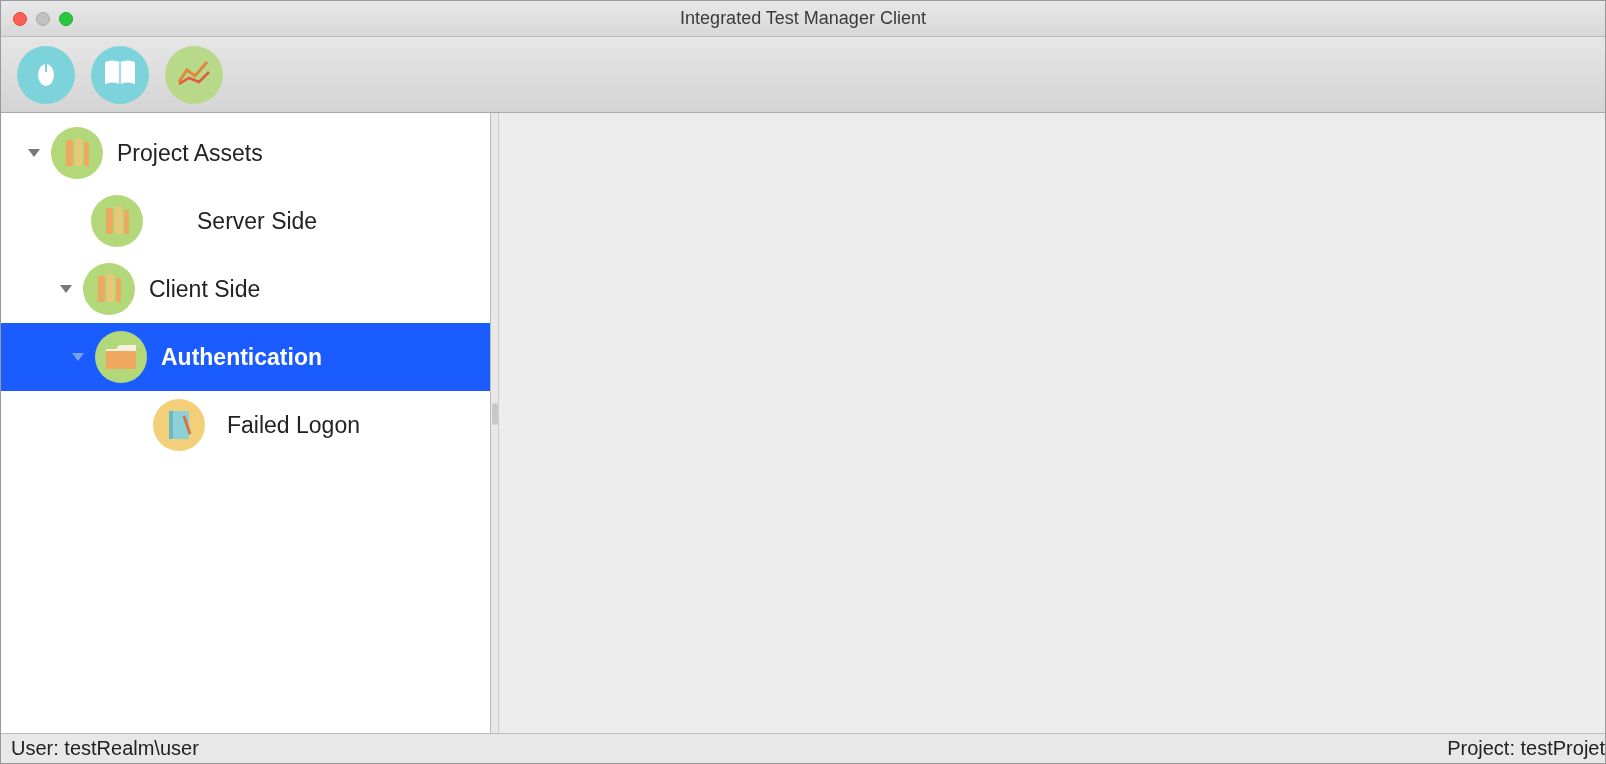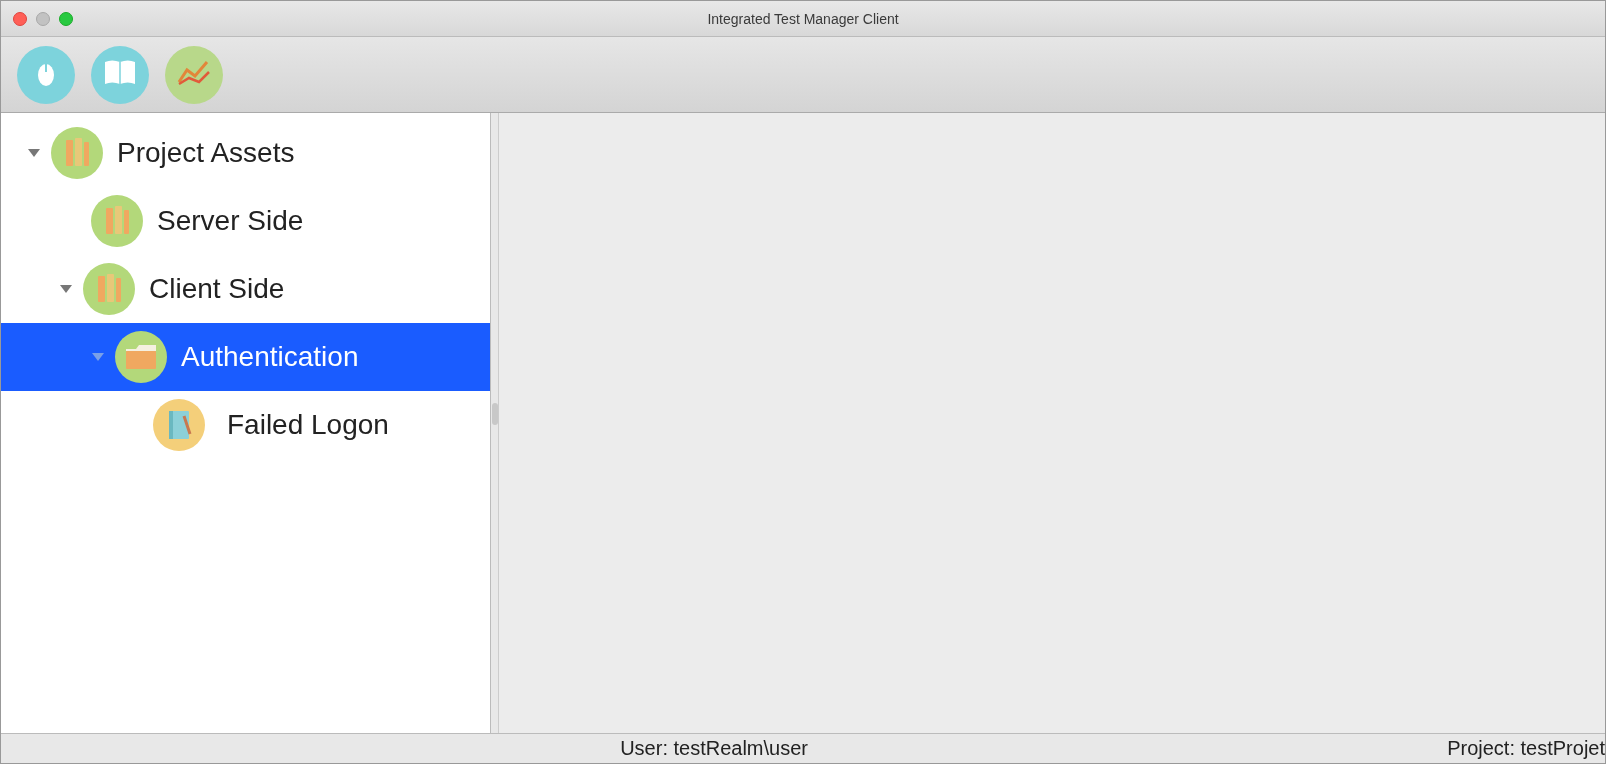--- a/index.html
+++ b/index.html
@@ -41,21 +41,21 @@
       height: 14px;
       border-radius: 50%;
     }
     .tl-close { background: #ff5f57; border: 1px solid #e0443e; }
     .tl-min { background: #c2c2c2; border: 1px solid #a8a8a8; }
     .tl-max { background: #28c940; border: 1px solid #1aab29; }
     .window-title {
       position: absolute;
       left: 50%;
       transform: translateX(-50%);
-      font-size: 14px;
+      font-size: 18px;
       color: #3a3a3a;
     }
     .toolbar {
       height: 76px;
       background: linear-gradient(#e6e6e6, #d4d4d4);
       display: flex;
       align-items: center;
       padding: 0 16px;
       gap: 16px;
       border-bottom: 1px solid #aaa;
@@ -102,21 +102,21 @@
       border-radius: 3px;
     }
     .detail-pane {
       flex: 1;
       background: #ececec;
     }
     .tree-row {
       display: flex;
       align-items: center;
       height: 68px;
-      font-size: 28px;
+      font-size: 23px;
       color: #222;
       cursor: default;
       padding-left: 24px;
     }
     .tree-row.selected {
       background: #1a5cff;
       color: #fff;
     }
     .disclosure {
       width: 18px;
@@ -135,37 +135,36 @@
       display: flex;
       align-items: center;
       justify-content: center;
       margin-right: 14px;
       flex-shrink: 0;
     }
     .icon-green { background: #b3d87a; }
     .icon-yellow { background: #f4cf7a; }
     .indent-0 { padding-left: 24px; }
     .indent-1 { padding-left: 56px; }
-    .indent-2 { padding-left: 88px; }
+    .indent-2 { padding-left: 68px; font-weight: bold; }
     .indent-3 { padding-left: 152px; }
-    .indent-1.no-disclosure { padding-left: 90px; }
+    .indent-1.no-disclosure { padding-left: 90px; gap: 40px; }
     .indent-3.no-disclosure { padding-left: 152px; gap: 8px; }
     .statusbar {
       height: 30px;
       background: #e8e8e8;
       border-top: 1px solid #bbb;
       display: flex;
       align-items: center;
       font-size: 20px;
       color: #222;
     }
     .status-user {
       padding-left: 10px;
       flex: 1;
-      text-align: right;
     }
     .status-project {
       flex: 1;
       text-align: right;
     }
   </style>
 </head>
 <body>
 
 <div class="window">

